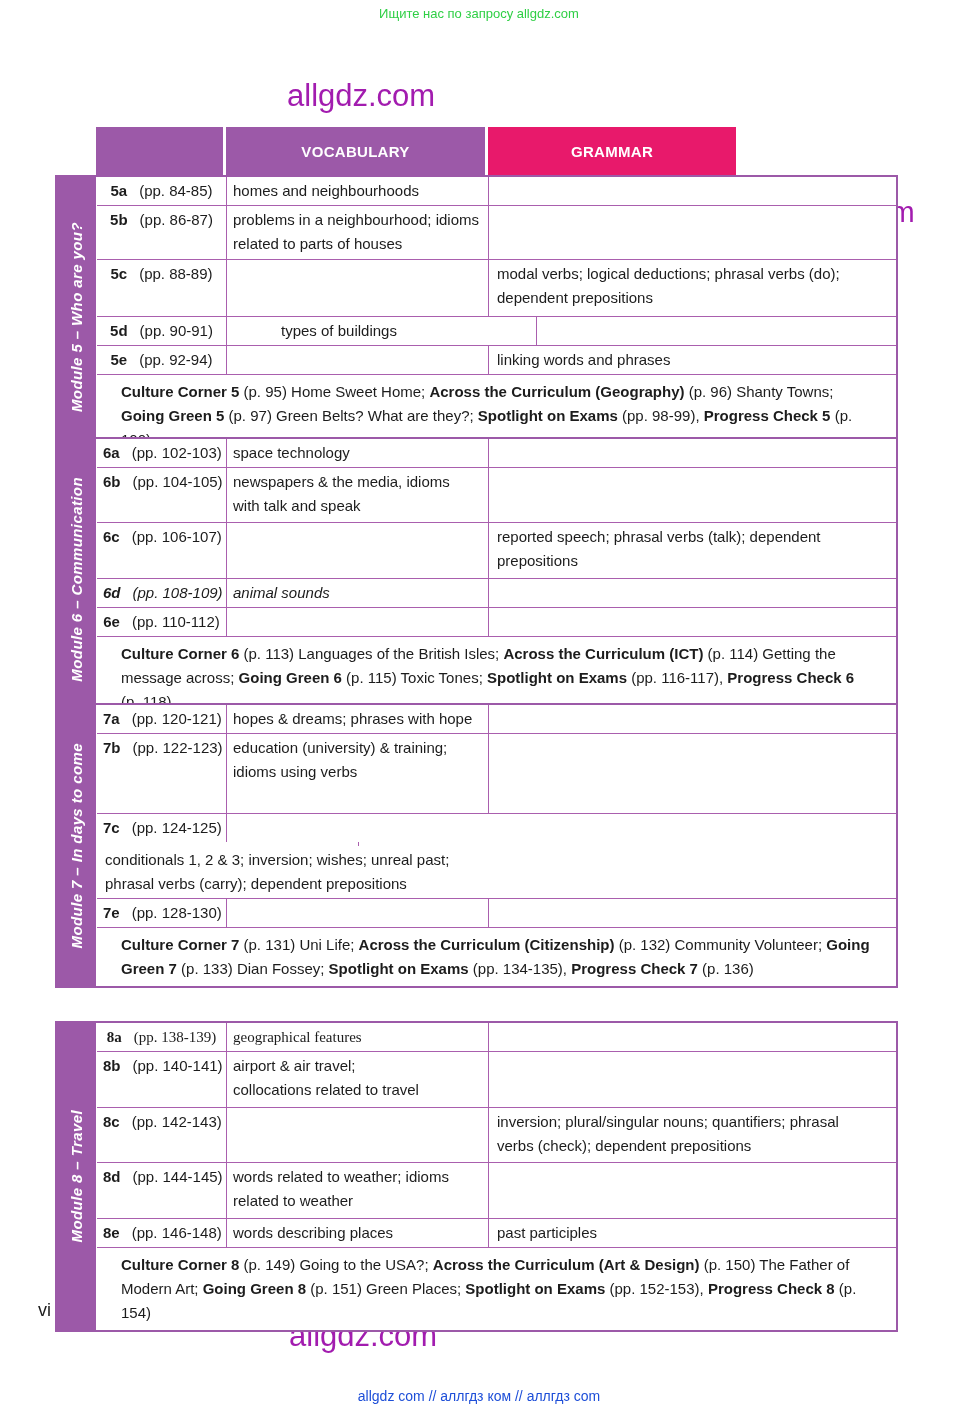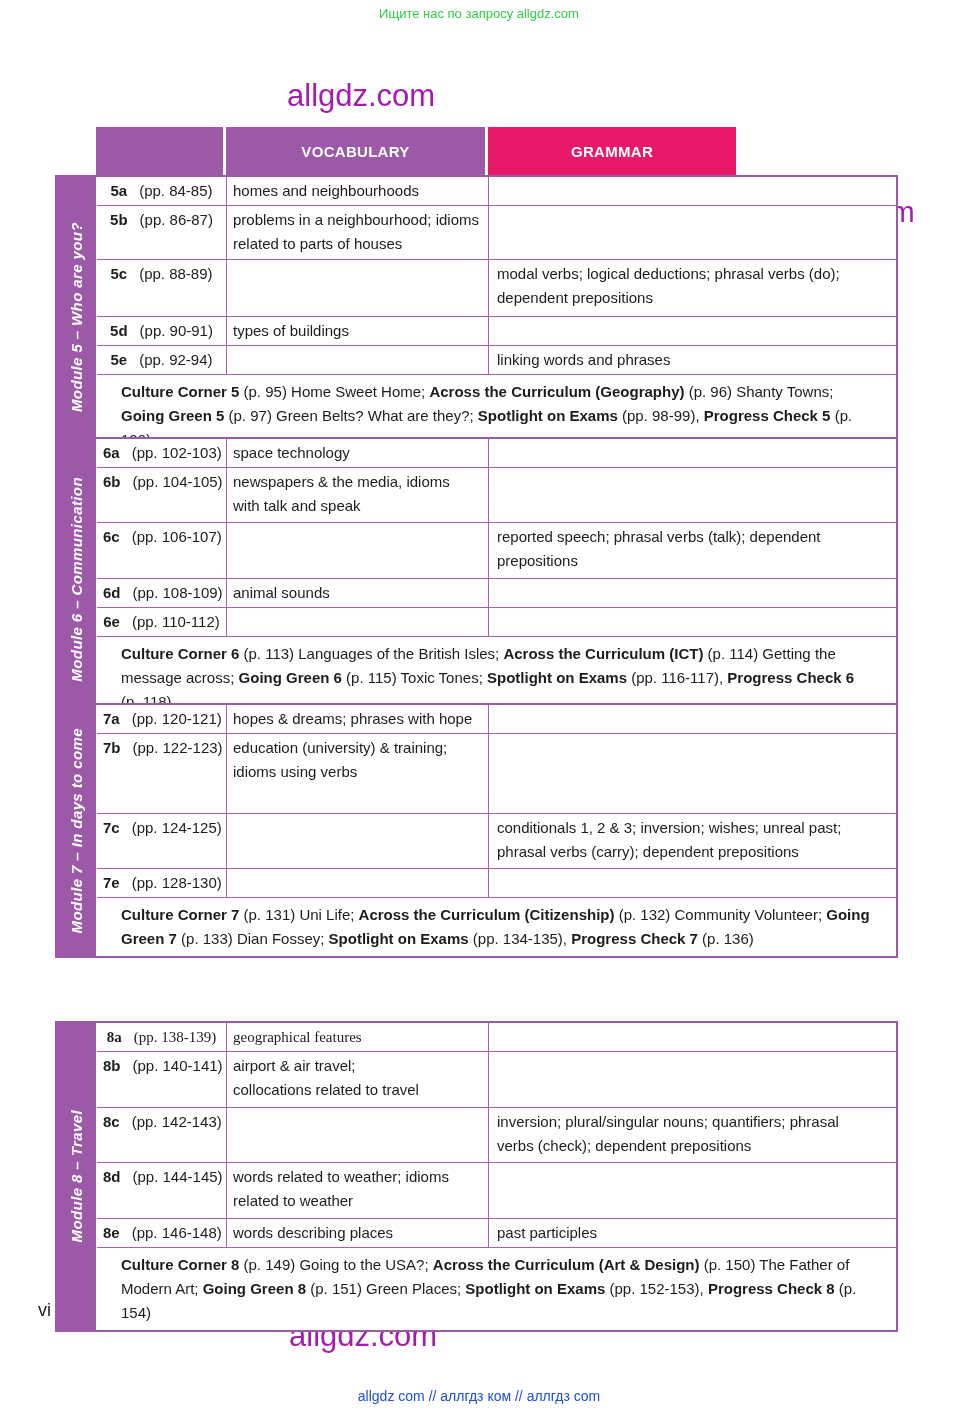--- a/index.html
+++ b/index.html
@@ -94,21 +94,21 @@
           <div class="cell vocab">problems in a neighbourhood; idioms
 related to parts of houses</div>
           <div class="cell grammar"></div>
         </div>
         <div class="row" style="min-height: 57px;">
           <div class="cell code"><span class="c-code">5c</span><span>(pp. 88-89)</span></div>
           <div class="cell vocab"></div>
           <div class="cell grammar">modal verbs; logical deductions; phrasal verbs (do);
 dependent prepositions</div>
         </div>
-        <div class="row" style="min-height: 26px;">
+        <div class="row" style="min-height: 26px; gap: 48px;">
           <div class="cell code"><span class="c-code">5d</span><span>(pp. 90-91)</span></div>
           <div class="cell vocab">types of buildings</div>
           <div class="cell grammar"></div>
         </div>
         <div class="row" style="min-height: 27px;">
           <div class="cell code"><span class="c-code">5e</span><span>(pp. 92-94)</span></div>
           <div class="cell vocab"></div>
           <div class="cell grammar">linking words and phrases</div>
         </div>
         <div class="culture" style="min-height: 54px;"><b>Culture Corner 5</b><span> (p. 95) Home Sweet Home; </span><b>Across the Curriculum (Geography)</b><span> (p. 96) Shanty Towns; </span><b>Going Green 5</b><span> (p. 97) Green Belts? What are they?; </span><b>Spotlight on Exams</b><span> (pp. 98-99), </span><b>Progress Check 5</b><span> (p. 100)</span></div>
@@ -129,21 +129,21 @@
           <div class="cell vocab">newspapers &amp; the media, idioms
 with talk and speak</div>
           <div class="cell grammar"></div>
         </div>
         <div class="row" style="min-height: 56px;">
           <div class="cell code"><span class="c-code">6c</span><span>(pp. 106-107)</span></div>
           <div class="cell vocab"></div>
           <div class="cell grammar">reported speech; phrasal verbs (talk); dependent
 prepositions</div>
         </div>
-        <div class="row" style="min-height: 26px;">
+        <div class="row" style="min-height: 26px; font-style: italic;">
           <div class="cell code"><span class="c-code">6d</span><span>(pp. 108-109)</span></div>
           <div class="cell vocab">animal sounds</div>
           <div class="cell grammar"></div>
         </div>
         <div class="row" style="min-height: 27px;">
           <div class="cell code"><span class="c-code">6e</span><span>(pp. 110-112)</span></div>
           <div class="cell vocab"></div>
           <div class="cell grammar"></div>
         </div>
         <div class="culture" style="min-height: 53px;"><b>Culture Corner 6</b><span> (p. 113) Languages of the British Isles; </span><b>Across the Curriculum (ICT)</b><span> (p. 114) Getting the message across; </span><b>Going Green 6</b><span> (p. 115) Toxic Tones; </span><b>Spotlight on Exams</b><span> (pp. 116-117), </span><b>Progress Check 6</b><span> (p. 118)</span></div>
@@ -158,21 +158,21 @@
           <div class="cell code"><span class="c-code">7a</span><span>(pp. 120-121)</span></div>
           <div class="cell vocab">hopes &amp; dreams; phrases with hope</div>
           <div class="cell grammar"></div>
         </div>
         <div class="row" style="min-height: 80px;">
           <div class="cell code"><span class="c-code">7b</span><span>(pp. 122-123)</span></div>
           <div class="cell vocab">education (university) &amp; training;
 idioms using verbs</div>
           <div class="cell grammar"></div>
         </div>
-        <div class="row" style="min-height: 55px;">
+        <div class="row" style="min-height: 55px; flex-direction: column;">
           <div class="cell code"><span class="c-code">7c</span><span>(pp. 124-125)</span></div>
           <div class="cell vocab"></div>
           <div class="cell grammar">conditionals 1, 2 &amp; 3; inversion; wishes; unreal past;
 phrasal verbs (carry); dependent prepositions</div>
         </div>
         <div class="row" style="min-height: 26px;">
           <div class="cell code"><span class="c-code">7e</span><span>(pp. 128-130)</span></div>
           <div class="cell vocab"></div>
           <div class="cell grammar"></div>
         </div>

